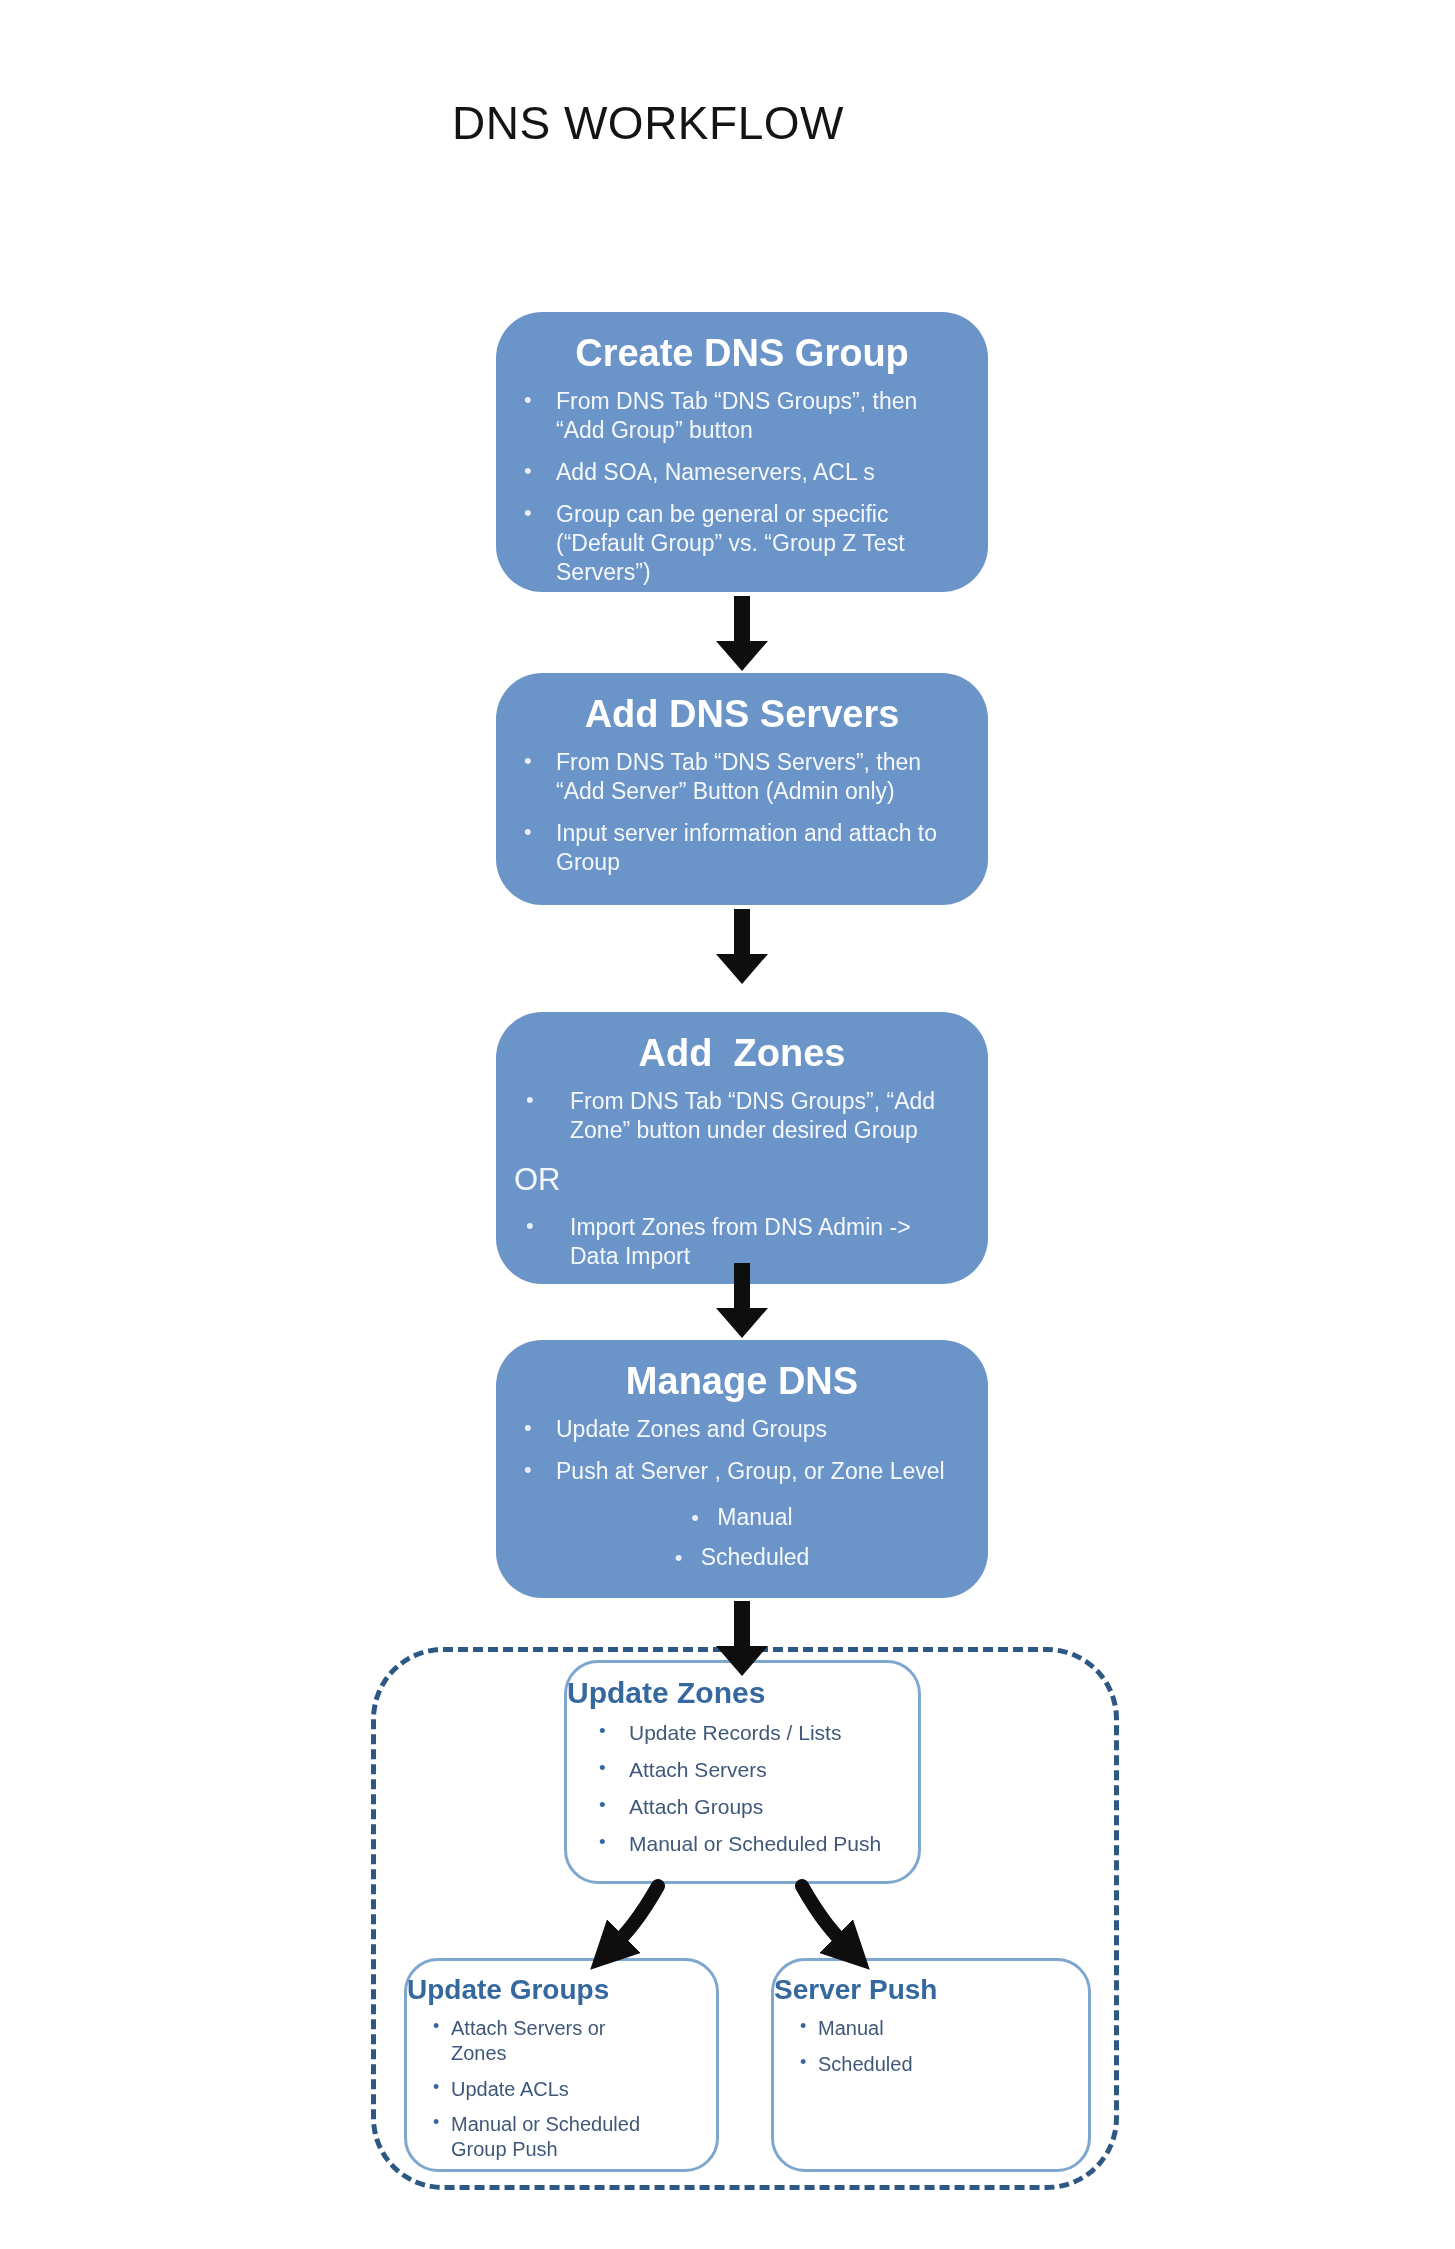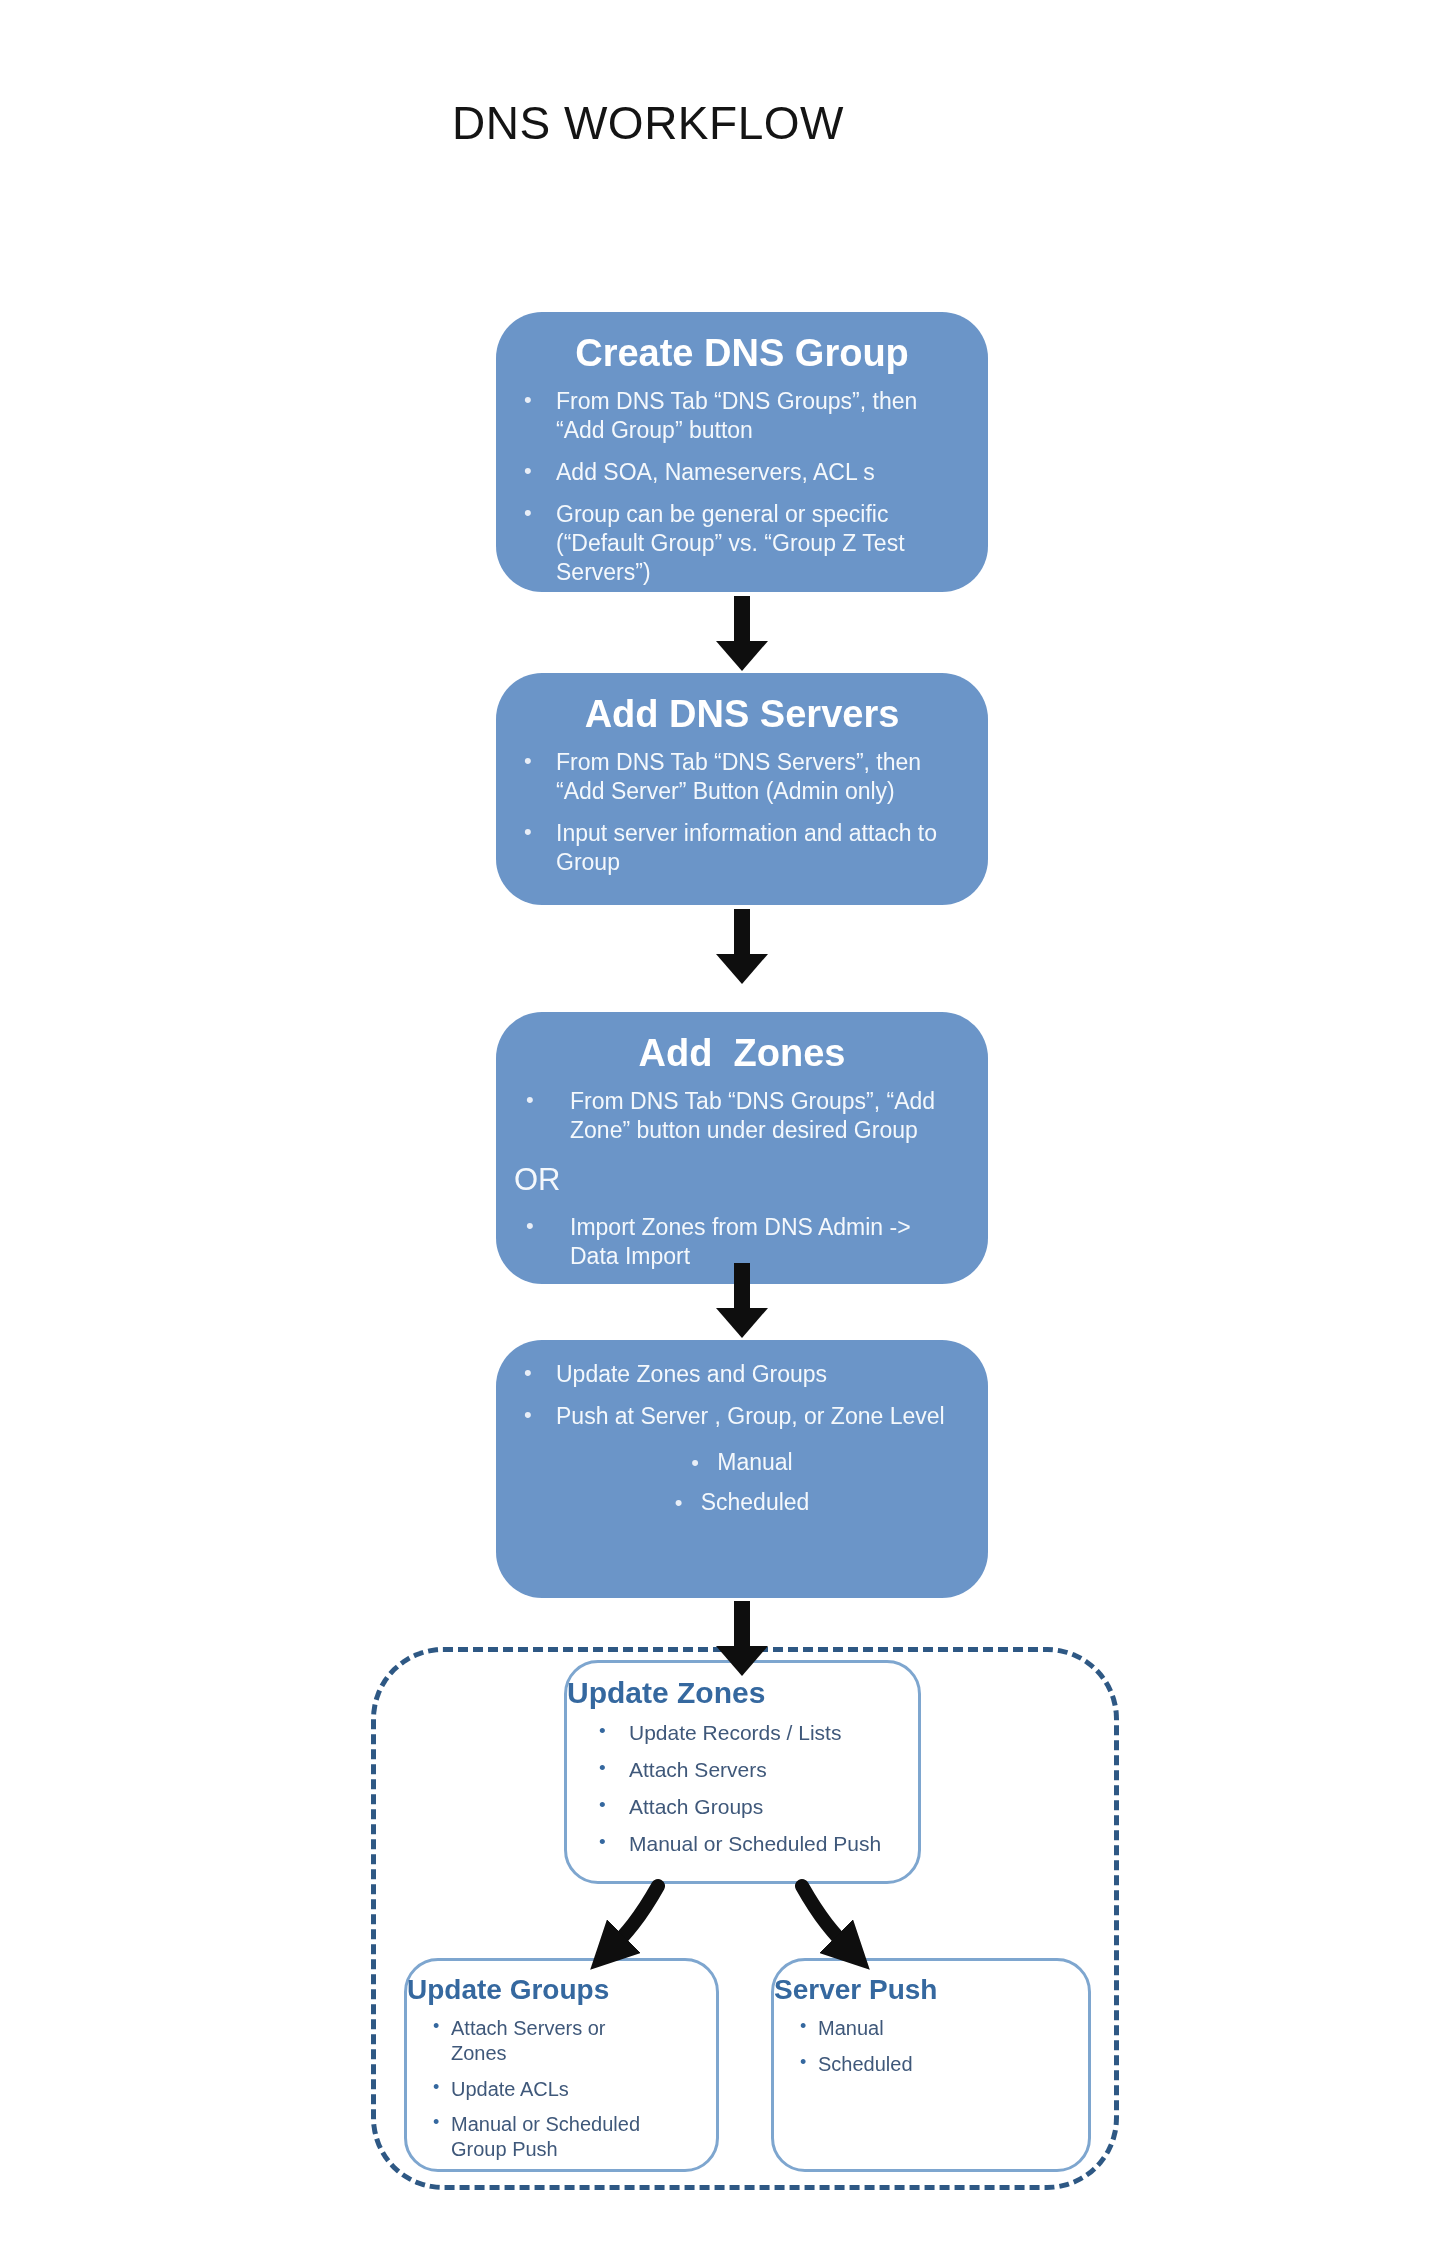--- a/index.html
+++ b/index.html
@@ -136,20 +136,21 @@
       <li>Import Zones from DNS Admin -&gt; Data Import</li>
     </ul>
   </section>
 
   <div class="v-arrow" style="top:1263px;">
     <div class="shaft"></div>
     <div class="head"></div>
   </div>
 
   <section class="flow-box" style="top:1340px; height:258px;">
+    <h2 class="flow-title">Manage DNS</h2>
     <ul class="flow-list">
       <li>Update Zones and Groups</li>
       <li>Push at Server , Group, or Zone Level</li>
     </ul>
     <ul class="sub-list">
       <li>Manual</li>
       <li>Scheduled</li>
     </ul>
   </section>
 

